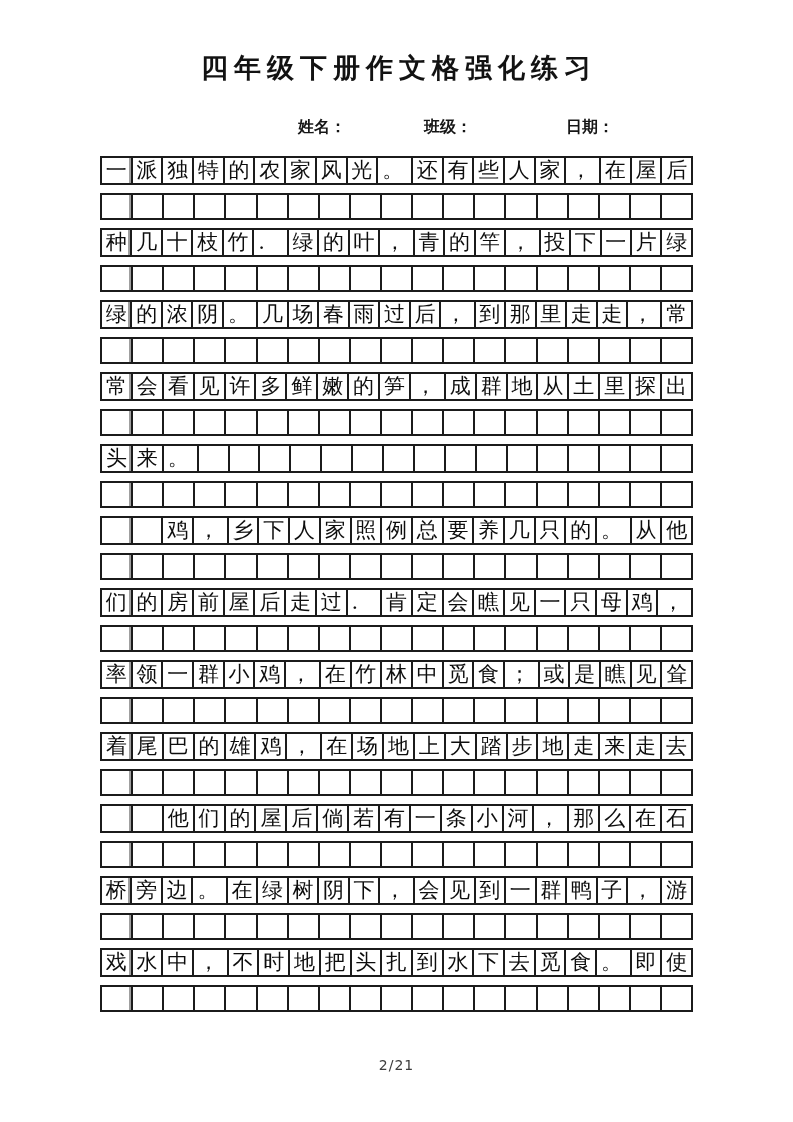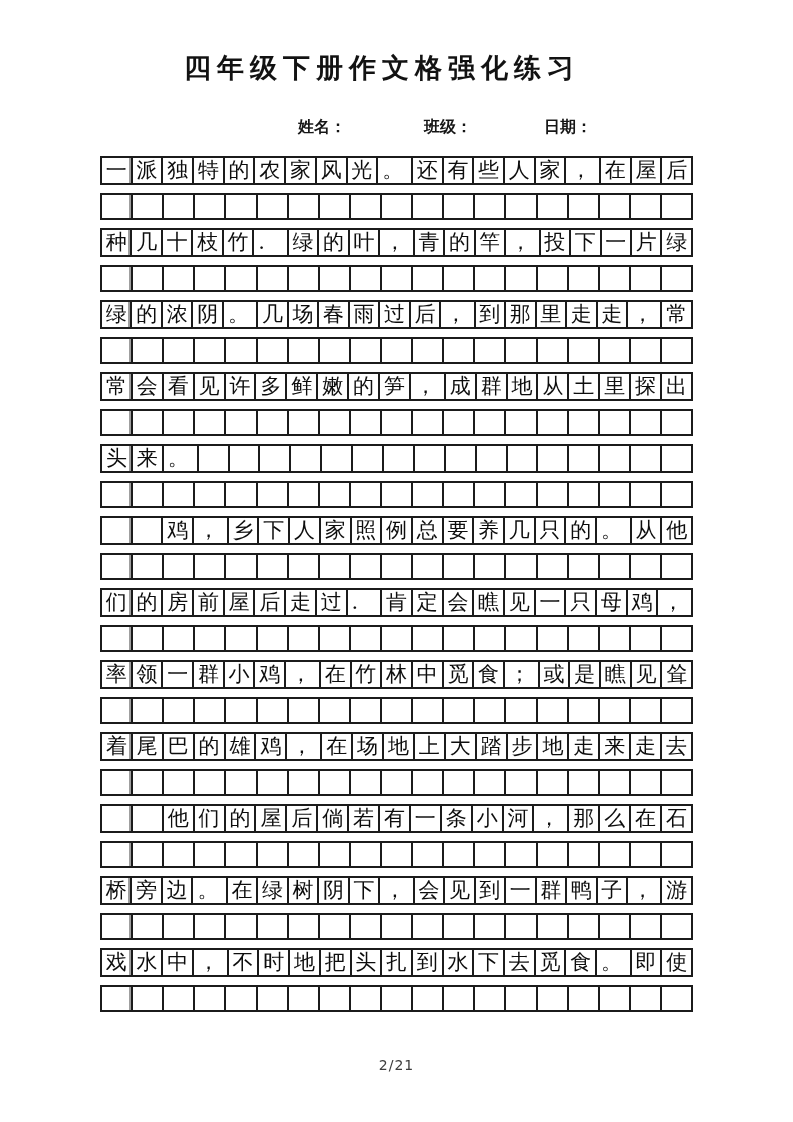--- a/index.html
+++ b/index.html
@@ -1,32 +1,32 @@
 <!DOCTYPE html>
 <html><head>
 <meta charset="utf-8">
 <style>
   html,body { margin:0; padding:0; }
   body {
     width:793px; height:1122px; background:#ffffff; position:relative;
     font-family:"DejaVu Sans", sans-serif; overflow:hidden;
   }
   .page-title {
-    position:absolute; top:50px; left:0; width:764px; text-align:center;
+    position:absolute; top:50px; left:17px; width:764px; text-align:center;
     font-family:"DejaVu Serif", serif; font-size:27px; font-weight:600;
     letter-spacing:6px; color:#121212; white-space:nowrap;
   }
   .header-fields { position:absolute; top:117px; left:100px; width:593px; height:26px; }
   .hf {
     position:absolute; top:0; font-size:16px; font-weight:600; color:#161616;
     font-family:"DejaVu Sans", sans-serif; white-space:nowrap;
   }
   .hf.f0 { left:162px;margin-left:36px; }
   .hf.f1 { left:324px; }
-  .hf.f2 { left:444px; }
+  .hf.f2 { left:466px; }
   .grid { position:absolute; top:156px; left:100px; width:593px; }
   .grid-row { display:flex; width:593px; box-sizing:border-box; }
   .grid-row.filled { height:29px; margin-bottom:8px; }
   .grid-row.empty  { height:27px; margin-bottom:8px; }
   .cell {
     flex:1 1 0; box-sizing:border-box; border:2px solid #1b1b1b; margin-left:-2px;
     display:flex; align-items:center; justify-content:center;
     font-family:"DejaVu Serif", serif; font-size:21px; line-height:1;
     color:#0d0d0d; overflow:hidden;
   }

